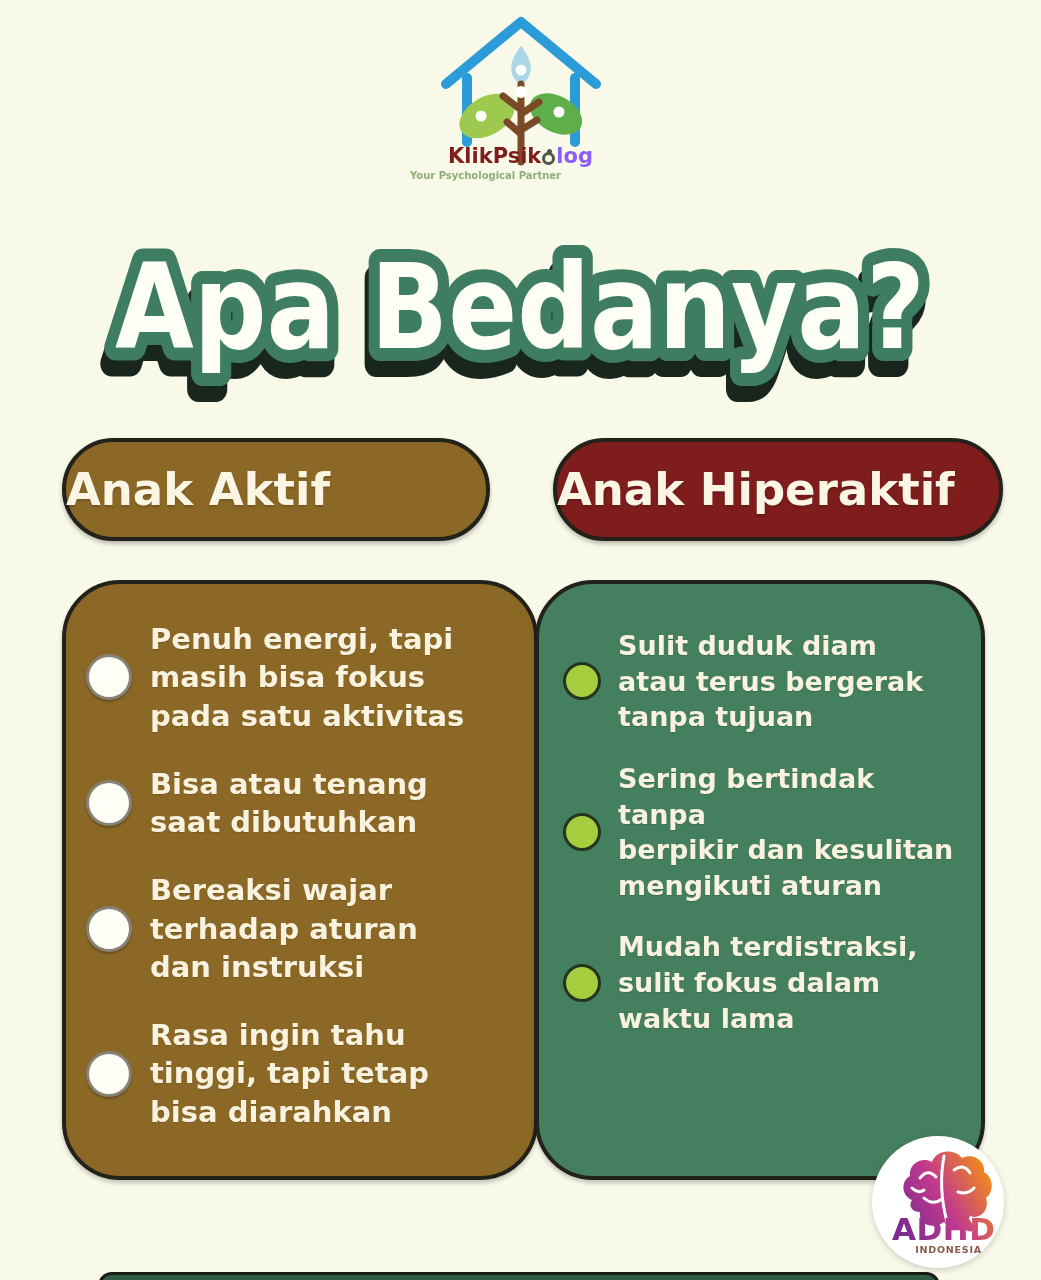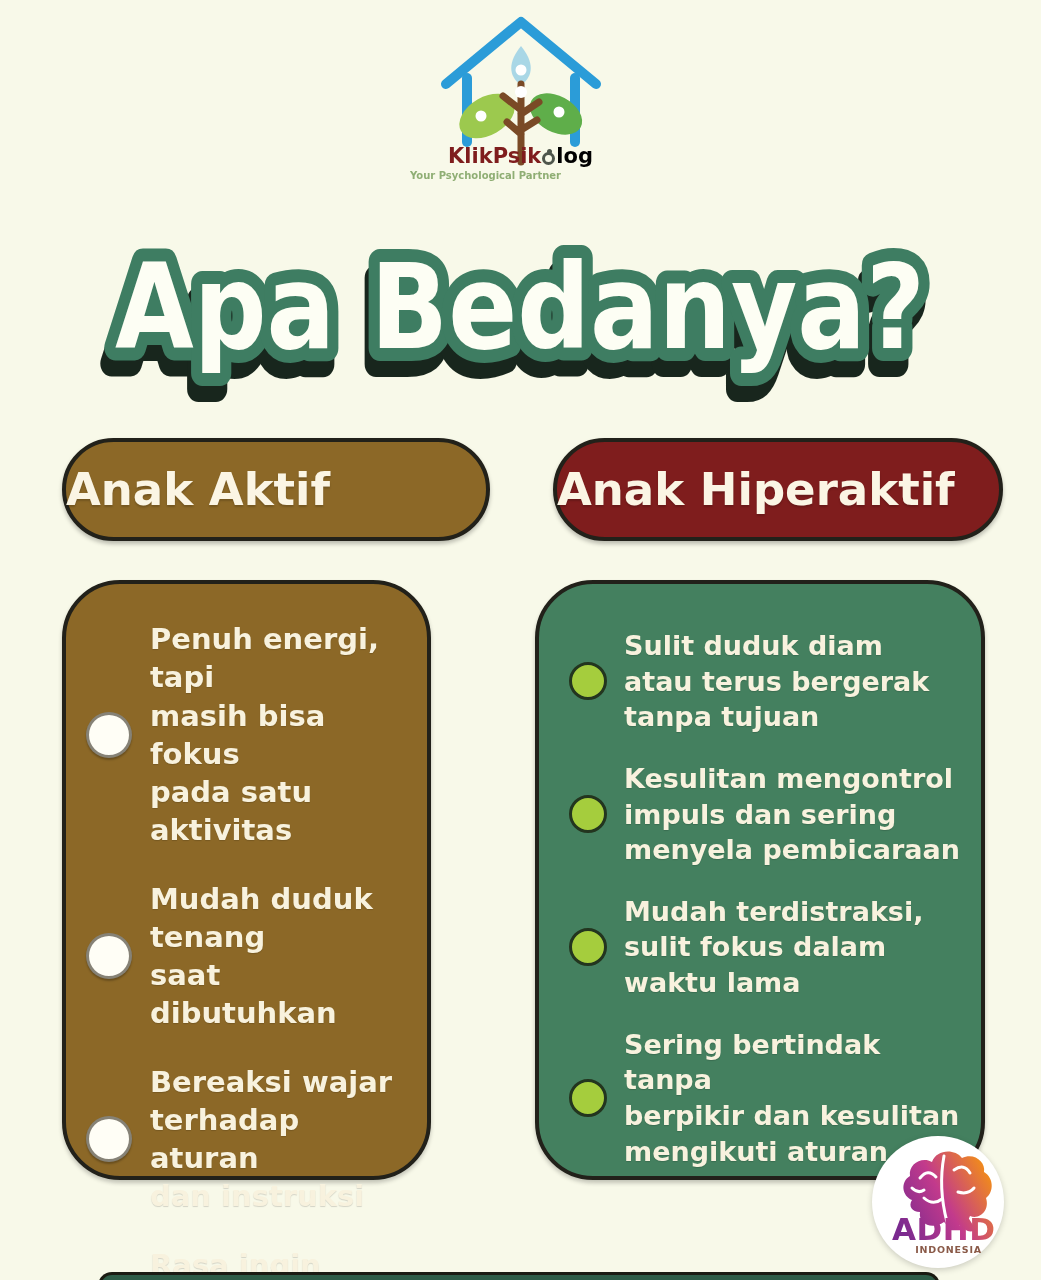--- a/index.html
+++ b/index.html
@@ -10,21 +10,21 @@
     font-family:"DejaVu Sans", sans-serif;
   }
 
   
   .logo{ position:absolute; top:12px; left:50%; transform:translateX(-50%);
          width:280px; height:178px; text-align:center; }
   .logo svg{ display:block; margin:0 auto; }
   .brand{ position:absolute; left:0; right:0; top:134px;
           font-weight:bold; font-size:21px; letter-spacing:0; line-height:1; }
   .brand-prefix{ color:#7f1d1d; }
-  .brand-suffix{ color:#000000; }
+  .brand-suffix{ color:#8b5cf6; }
   .brand-o{ display:inline-block; width:13px; height:13px; border:3px solid #4e564c;
             border-radius:50%; position:relative; top:2px; margin:0 1px; }
   .brand-o::before{ content:""; position:absolute; left:2px; top:-6px; width:5px; height:5px;
             border-radius:50%; background:#4e564c; }
   .tagline{ position:absolute; left:0; right:70px; top:158px; font-size:10px;
             color:#8fae74; filter:blur(0.4px); font-weight:bold; }
 
   
   .title-svg{ position:absolute; left:70px; top:218px; width:900px; height:200px; }
   .t-shadow, .t-main{
@@ -39,22 +39,22 @@
          border-radius:54px; display:flex; align-items:center; justify-content:flex-start;
          color:#FBF5E4; font-weight:bold; font-size:45px;
          text-shadow:0 2px 2px rgba(0,0,0,0.18);
          box-shadow:0 3px 4px rgba(0,0,0,0.25); }
   .pill-left{ left:62px; width:428px; background:#8C6827; }
   .pill-right{ left:553px; width:450px; background:#7f1d1d; }
 
   
   .box{ position:absolute; top:580px; height:600px; border:4px solid #22211a;
         border-radius:58px; box-shadow:0 3px 4px rgba(0,0,0,0.22); }
-  .box-left{ left:62px; width:369px; background:#8C6827; padding:36px 26px 0 20px; }
-  .box-right{ left:535px; width:450px; background:#44805F; padding:44px 12px 0 30px; }
+  .box-left{ left:62px; width:476px; background:#8C6827; padding:36px 26px 0 20px; }
+  .box-right{ left:535px; width:450px; background:#44805F; padding:44px 12px 0 24px; }
 
   .item{ display:flex; align-items:center; }
   .box-left .item{ gap:18px; margin-bottom:30px; }
   .box-right .item{ gap:17px; margin-bottom:26px; }
 
   .bullet{ flex:0 0 auto; border-radius:50%; }
   .bullet-white{ width:46px; height:46px; background:#FFFEF6;
                  border:3px solid rgba(35,28,12,0.55);
                  box-shadow:0 2px 2px rgba(0,0,0,0.25); }
   .bullet-green{ width:38px; height:38px; background:#A5CD3D;
@@ -124,21 +124,21 @@
 
   <div class="box box-left">
     <div class="item">
       <span class="bullet bullet-white"></span>
       <span class="item-text">Penuh energi, tapi
 masih bisa fokus
 pada satu aktivitas</span>
     </div>
     <div class="item">
       <span class="bullet bullet-white"></span>
-      <span class="item-text">Mudah duduk tenang
+      <span class="item-text">Bisa atau tenang
 saat dibutuhkan</span>
     </div>
     <div class="item">
       <span class="bullet bullet-white"></span>
       <span class="item-text">Bereaksi wajar
 terhadap aturan
 dan instruksi</span>
     </div>
     <div class="item">
       <span class="bullet bullet-white"></span>
@@ -150,35 +150,29 @@
 
   <div class="box box-right">
     <div class="item">
       <span class="bullet bullet-green"></span>
       <span class="item-text">Sulit duduk diam
 atau terus bergerak
 tanpa tujuan</span>
     </div>
     <div class="item">
       <span class="bullet bullet-green"></span>
-      <span class="item-text">Kesulitan mengontrol
-impuls dan sering
-menyela pembicaraan</span>
+      <span class="item-text">Sering bertindak tanpa
+berpikir dan kesulitan
+mengikuti aturan</span>
     </div>
     <div class="item">
       <span class="bullet bullet-green"></span>
       <span class="item-text">Mudah terdistraksi,
 sulit fokus dalam
 waktu lama</span>
-    </div>
-    <div class="item">
-      <span class="bullet bullet-green"></span>
-      <span class="item-text">Sering bertindak tanpa
-berpikir dan kesulitan
-mengikuti aturan</span>
     </div>
   </div>
 
   <div class="adhd-badge">
     <svg width="132" height="132" viewBox="0 0 132 132">
       <defs>
         <linearGradient id="adhdgrad" gradientUnits="userSpaceOnUse" x1="25" y1="85" x2="115" y2="35">
           <stop offset="0" stop-color="#7B2A8F"></stop>
           <stop offset="0.5" stop-color="#C23A8C"></stop>
           <stop offset="1" stop-color="#F08A1D"></stop>

